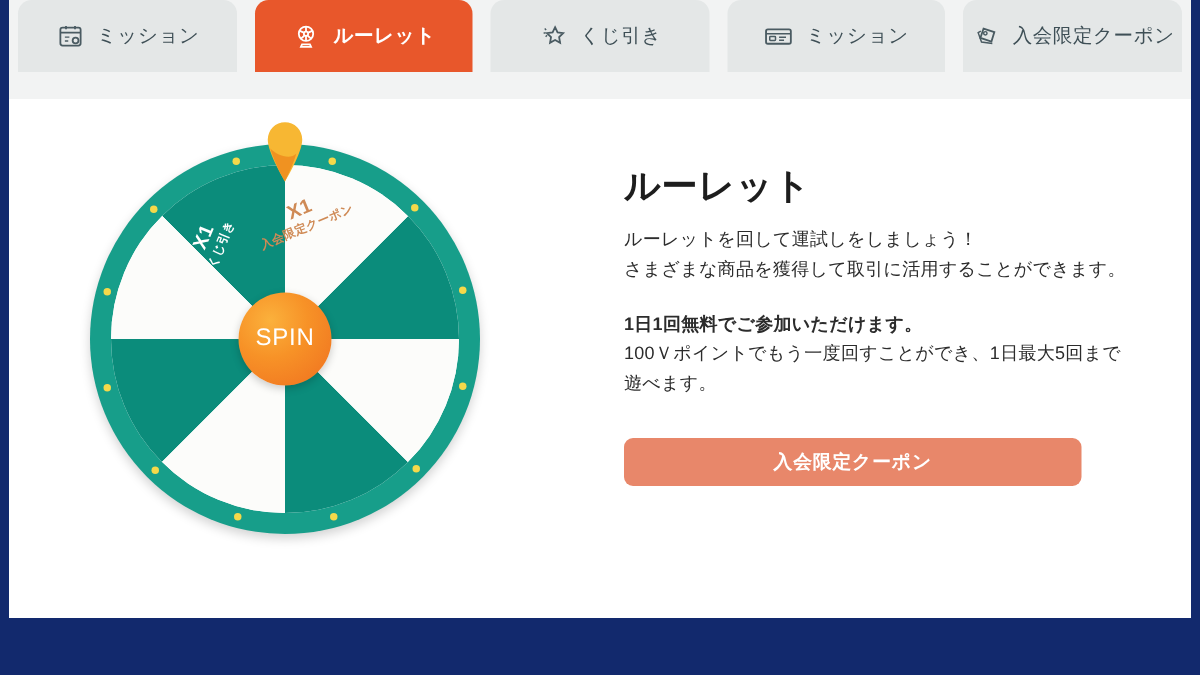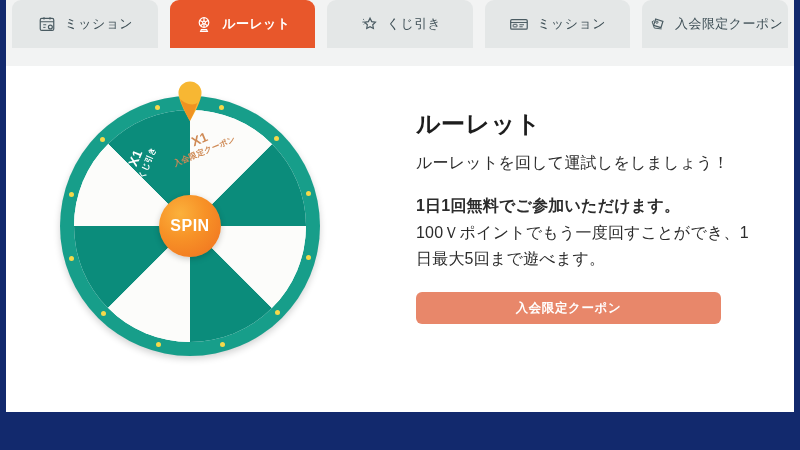--- a/index.html
+++ b/index.html
@@ -180,21 +180,21 @@
     background: radial-gradient(circle at 34% 30%, #fbb13c 0%, #f79227 42%, #ef6f1f 100%);
     display: flex;
     align-items: center;
     justify-content: center;
     box-shadow: 0 2px 6px rgba(0,0,0,.2);
     cursor: pointer;
     z-index: 6;
   }
   .wheel-hub span {
     color: #ffffff;
-    font-weight: bold;
+    font-weight: normal;
     font-size: 16px;
     letter-spacing: .5px;
   }
 
   .stud {
     position: absolute;
     width: 5px;
     height: 5px;
     margin: -2.5px 0 0 -2.5px;
     border-radius: 50%;
@@ -220,21 +220,21 @@
     width: 340px;
   }
   .info-title {
     font-size: 24px;
     font-weight: bold;
     color: #1d1d1d;
     margin: 0 0 10px 0;
     letter-spacing: .5px;
   }
   .info-p {
-    font-size: 16px;
+    font-size: 12px;
     color: #2c2c2c;
     line-height: 1.65;
     margin: 0;
     letter-spacing: .2px;
   }
   .info-p.gap { margin-top: 17px; font-weight: bold; }
   .spin-btn {
     position: absolute;
     left: 410px;
     top: 226px;
@@ -431,20 +431,21 @@
             <path d="M15 43 C15 43 3.5 24 3.5 15 A11.5 11.5 0 0 1 26.5 15 C26.5 24 15 43 15 43 Z" fill="#f7b733"></path>
             <path d="M15 43 C15 43 8 31 5.2 21 C9 25 18 29 22.5 24.5 C20.6 31.5 15 43 15 43 Z" fill="#ef8c1e" opacity="0.85"></path>
           </svg>
         </div>
       </div>
     </div>
 
     <div class="info">
       <h1 class="info-title">ルーレット</h1>
       <p class="info-p">ルーレットを回して運試しをしましょう！</p>
+      <p class="info-p">さまざまな商品を獲得して取引に活用することができます。</p>
       <p class="info-p gap">1日1回無料でご参加いただけます。</p>
       <p class="info-p">100Ｖポイントでもう一度回すことができ、1日最大5回まで遊べます。</p>
     </div>
 
     <button class="spin-btn">入会限定クーポン</button>
 
   </div>
 </div>
 
 <div class="footer"></div>

